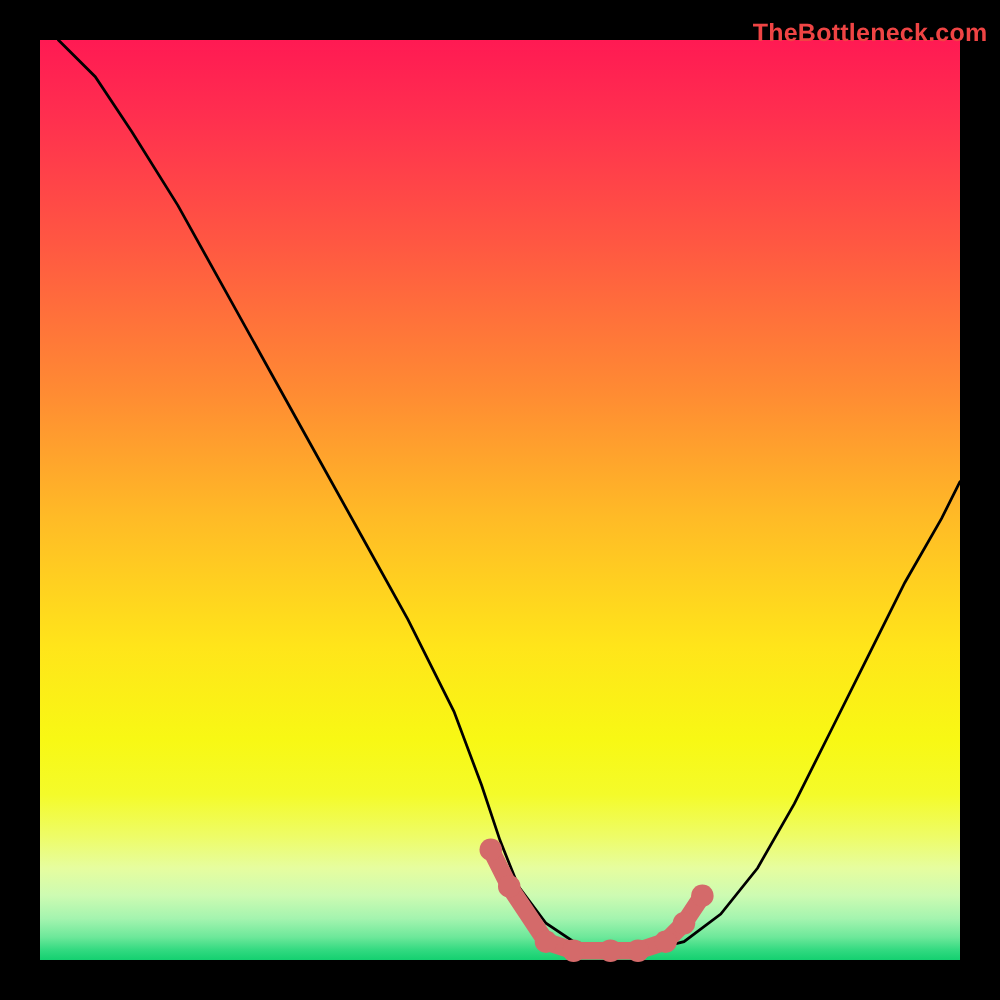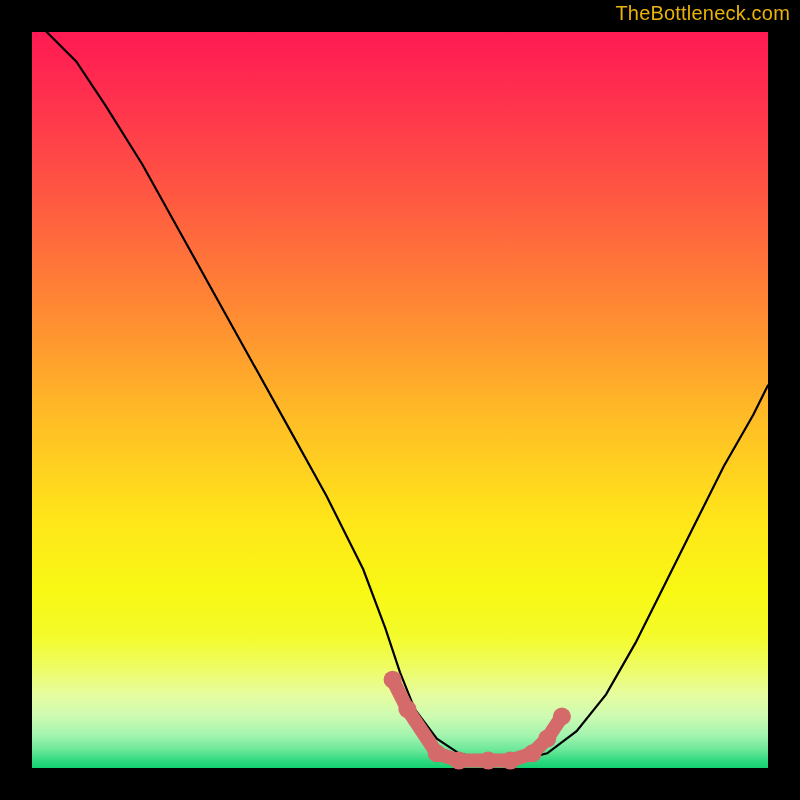--- a/index.html
+++ b/index.html
@@ -24,25 +24,25 @@
       #e6fd9f 90%,
       #cdfbb2 93%,
       #a4f4af 95.5%,
       #6de89a 97.5%,
       #2fd97f 99%,
       #14d070 100%
     );
   }
   .watermark {
     position: absolute;
-    top: 2px;
+    top: 16px;
     right: 10px;
-    color: #eab308;
+    color: #ef4444;
     font-size: 20px;
-    font-weight: 400;
+    font-weight: 700;
     letter-spacing: 0.2px;
   }
   svg.curve {
     position: absolute;
     left: 0; top: 0;
     width: 736px; height: 736px;
     overflow: visible;
   }
 </style>
 </head>

